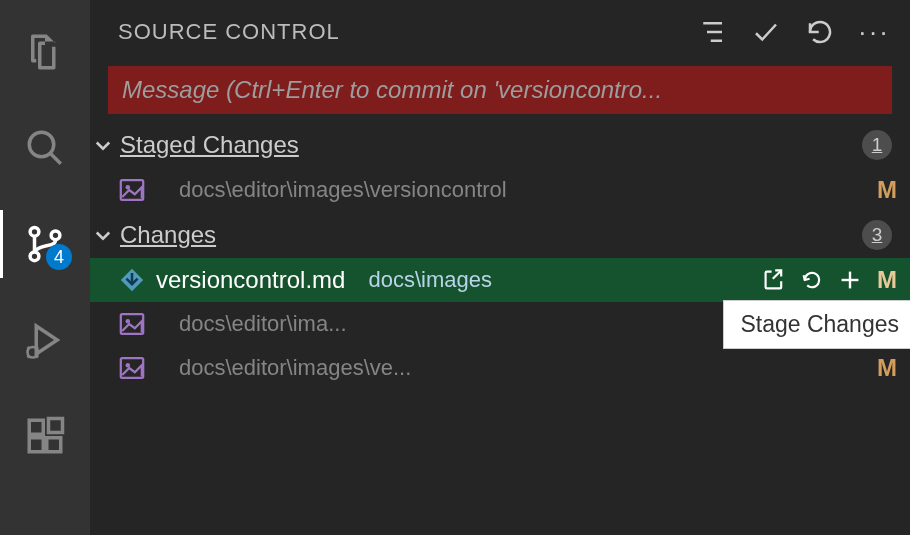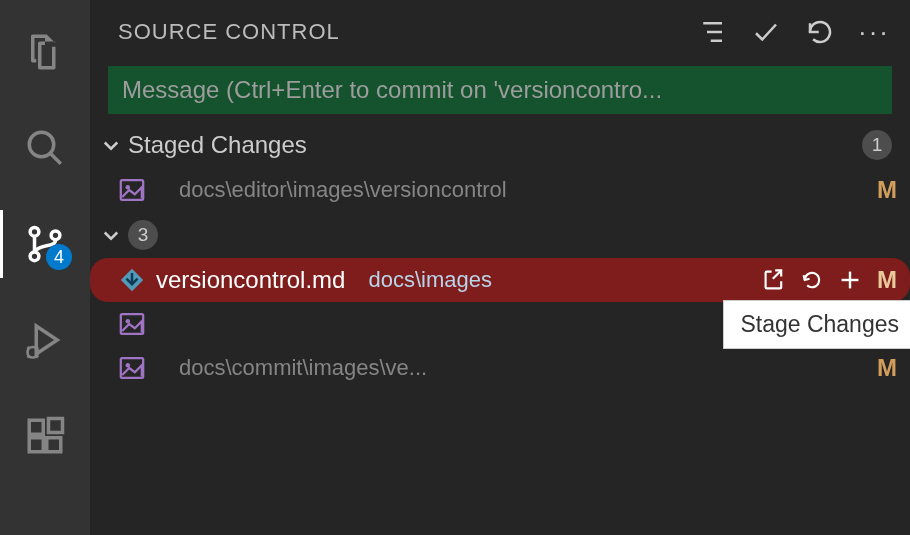--- a/index.html
+++ b/index.html
@@ -79,35 +79,37 @@
       display: flex; align-items: center; justify-content: center;
       cursor: pointer;
     }
     .sidebar-actions svg { width: 30px; height: 30px; }
     .ellipsis { font-size: 26px; color: #cccccc; letter-spacing: 2px; line-height: 10px; }
     .commit-box {
       margin: 6px 18px 8px 18px;
     }
     .commit-input {
       width: 100%;
-      background: #14532d;
+      background: #7f1d1d;
       border: none;
       color: #9d9d9d;
       font-size: 24px;
       padding: 10px 14px;
       font-family: inherit;
       white-space: nowrap;
       overflow: hidden;
       text-overflow: ellipsis;
+      font-style: italic;
     }
     .section-header {
       display: flex;
       align-items: center;
-      padding: 8px 12px 8px 8px;
-      cursor: pointer;
+      padding: 8px 12px 8px 0;
+      cursor: pointer;
+      text-decoration: underline;
     }
     .section-header .chevron {
       width: 26px; height: 26px; margin-right: 4px;
       display: inline-flex; align-items: center; justify-content: center;
     }
     .section-header .section-label {
       font-size: 24px;
       color: #cccccc;
       flex: 1;
     }
@@ -125,23 +127,22 @@
       align-items: center;
       padding: 6px 10px 6px 28px;
       font-size: 24px;
       color: #cccccc;
       cursor: pointer;
       min-width: 0;
       position: relative;
       height: 44px;
     }
     .file-row.selected {
-      background: #7f1d1d;
+      background: #14532d;
       color: #ffffff;
-      border-radius: 18px;
     }
     .file-icon {
       width: 28px; height: 28px; margin-right: 10px; flex-shrink: 0;
       display: inline-flex; align-items: center; justify-content: center;
     }
     .file-name { flex-shrink: 0; }
     .file-path {
       color: #858585;
       font-size: 22px;
       margin-left: 23px;
@@ -287,20 +288,21 @@
       <span class="file-path">docs\editor\images\versioncontrol</span>
       <span class="file-status">M</span>
     </div>
 
     <div class="section-header">
       <span class="chevron">
         <svg viewBox="0 0 16 16" width="20" height="20">
             <polyline points="3,6 8,11 13,6" fill="none" stroke="#cccccc" stroke-width="2"></polyline>
           </svg>
       </span>
+      <span class="section-label">Changes</span>
       <span class="count-badge">3</span>
     </div>
 
     <div class="file-row selected">
       <span class="file-icon">
         <svg viewBox="0 0 20 20">
             <polygon points="10,2 18,10 10,18 2,10" fill="#519aba"></polygon>
             <polyline points="6,9 10,13 14,9" fill="none" stroke="#0f3a55" stroke-width="1.8"></polyline>
             <line x1="10" y1="5" x2="10" y2="13" stroke="#0f3a55" stroke-width="1.8"></line>
           </svg>
@@ -333,28 +335,29 @@
     </div>
 
     <div class="file-row">
       <span class="file-icon">
         <svg viewBox="0 0 20 20">
             <rect x="2" y="3" width="16" height="14" rx="1" fill="none" stroke="#a074c4" stroke-width="1.6"></rect>
             <circle cx="7" cy="8" r="1.6" fill="#a074c4"></circle>
             <polyline points="3,15 8,10 12,13 17,8 17,16" fill="none" stroke="#a074c4" stroke-width="1.6"></polyline>
           </svg>
       </span>
+      <span class="file-path">docs\editor\ima...</span>
       <span class="file-status"></span>
     </div>
 
     <div class="file-row">
       <span class="file-icon">
         <svg viewBox="0 0 20 20">
             <rect x="2" y="3" width="16" height="14" rx="1" fill="none" stroke="#a074c4" stroke-width="1.6"></rect>
             <circle cx="7" cy="8" r="1.6" fill="#a074c4"></circle>
             <polyline points="3,15 8,10 12,13 17,8 17,16" fill="none" stroke="#a074c4" stroke-width="1.6"></polyline>
           </svg>
       </span>
-      <span class="file-path">docs\commit\images\ve...</span>
+      <span class="file-path">docs\editor\images\ve...</span>
       <span class="file-status">M</span>
     </div>
   </div>
 </div>
 
 </body></html>

